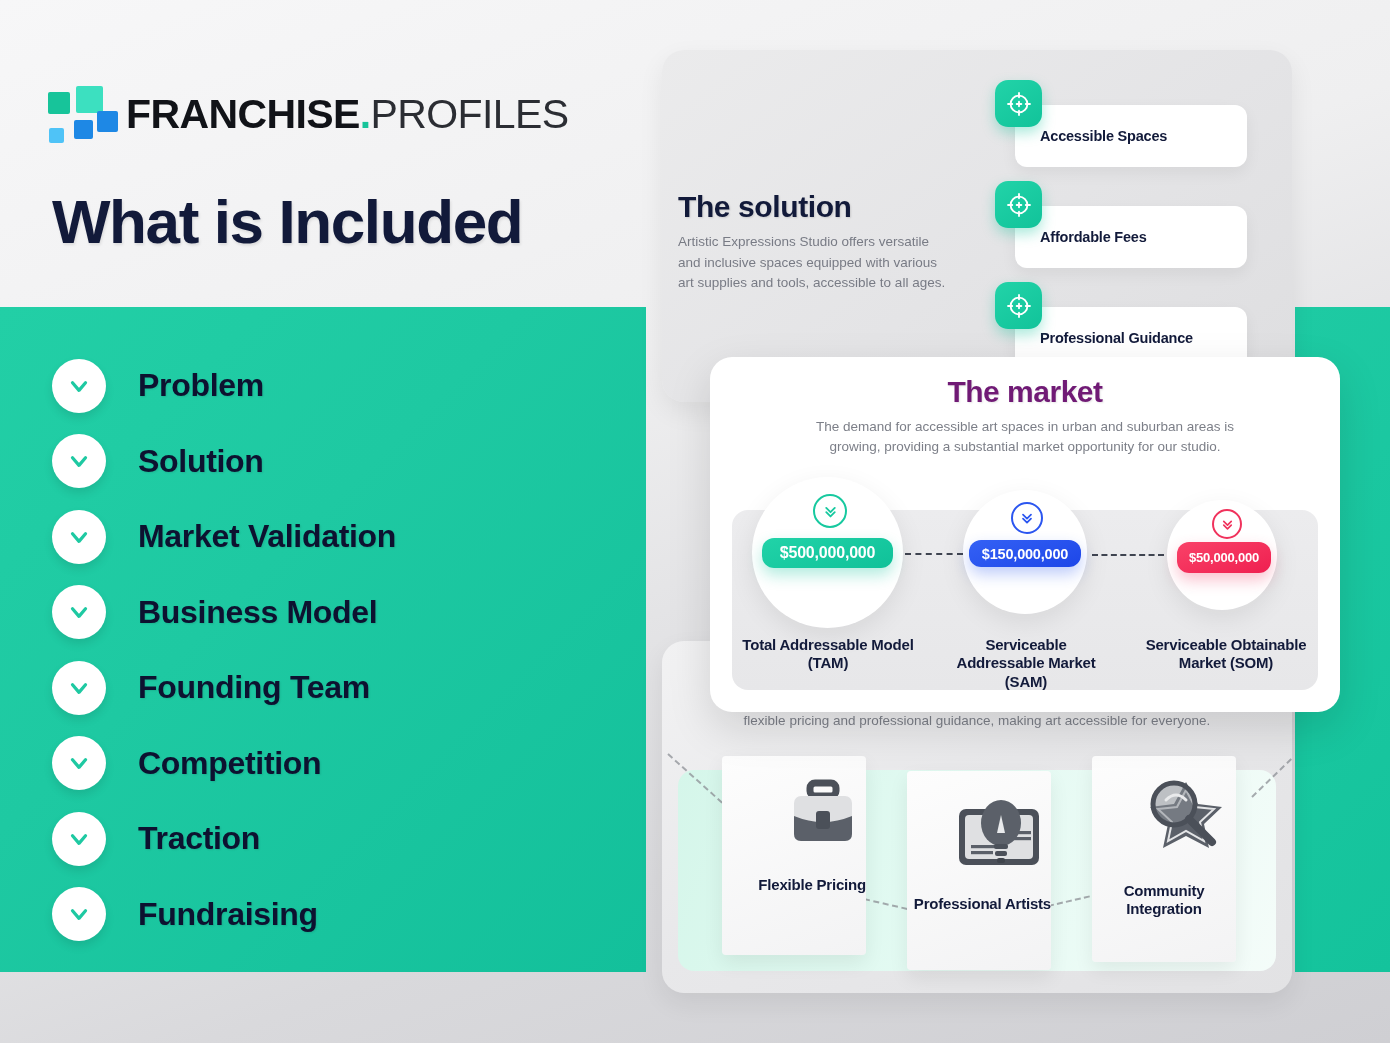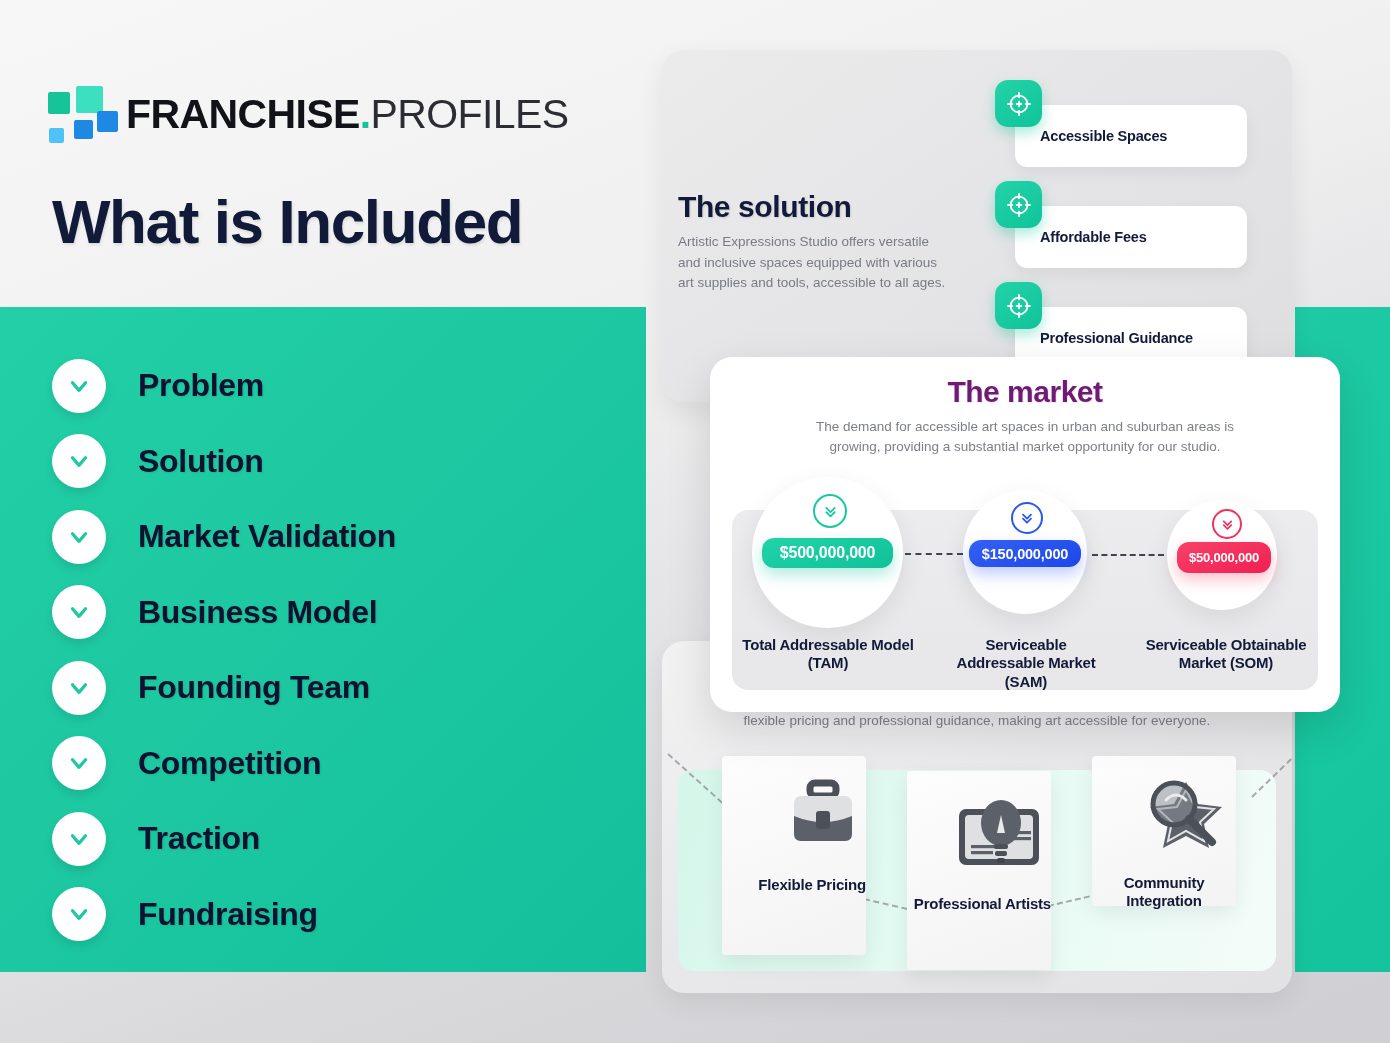--- a/index.html
+++ b/index.html
@@ -82,21 +82,21 @@
     font-size:13.5px;line-height:1.5;color:#7c7f88;}
   .mint-panel{position:absolute;left:16px;top:129px;width:598px;height:201px;
     border-radius:16px;background:linear-gradient(110deg,#d5f6ea 0%,#e3faf2 45%,#f4fcf9 100%);}
   .pill{position:absolute;width:144px;background:linear-gradient(160deg,#fdfdfd 0%,#f3f3f4 100%);
     border-radius:4px;box-shadow:0 8px 20px rgba(0,0,0,.07);
     display:flex;flex-direction:column;align-items:flex-end;}
   .pill-label{font-size:15px;font-weight:bold;color:#121a3a;text-align:center;
     line-height:1.22;letter-spacing:-.2px;}
   .p1{left:60px;top:115px;height:199px;}
   .p2{left:245px;top:130px;height:199px;}
-  .p3{left:430px;top:115px;height:150px;}
+  .p3{left:430px;top:115px;height:206px;gap:8px;}
   .dash{position:absolute;border-top:2px dashed #8d9096;opacity:.75;}
 
   
   .market-card{
     position:absolute;left:710px;top:357px;width:630px;height:355px;
     background:#fff;border-radius:22px;box-shadow:0 16px 44px rgba(0,0,0,.13);
   }
   .mk-title{text-align:center;margin-top:18px;font-size:30px;font-weight:bold;
     color:#701a75;letter-spacing:-.5px;text-shadow:1px 1px 2px rgba(0,0,0,.10);}
   .mk-sub{margin:8px auto 0;width:420px;text-align:center;font-size:13.5px;

